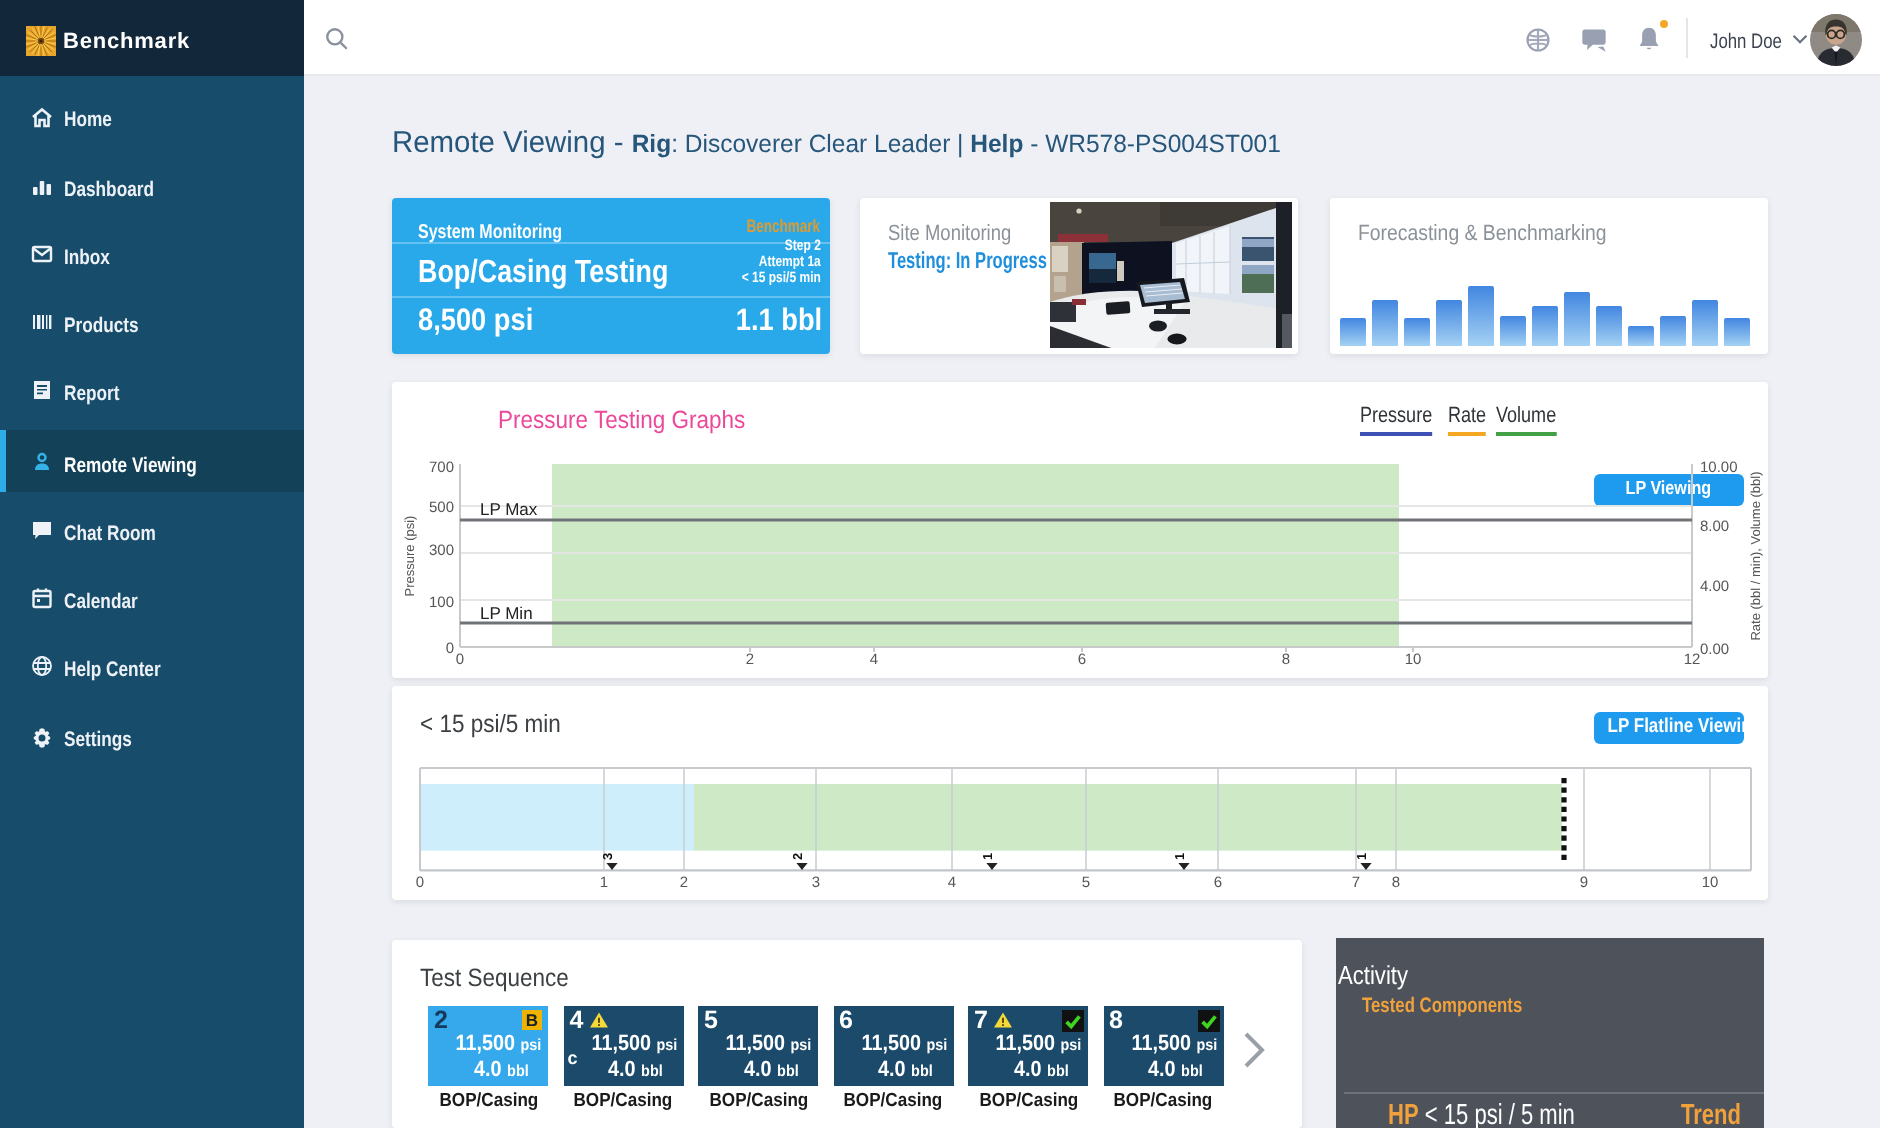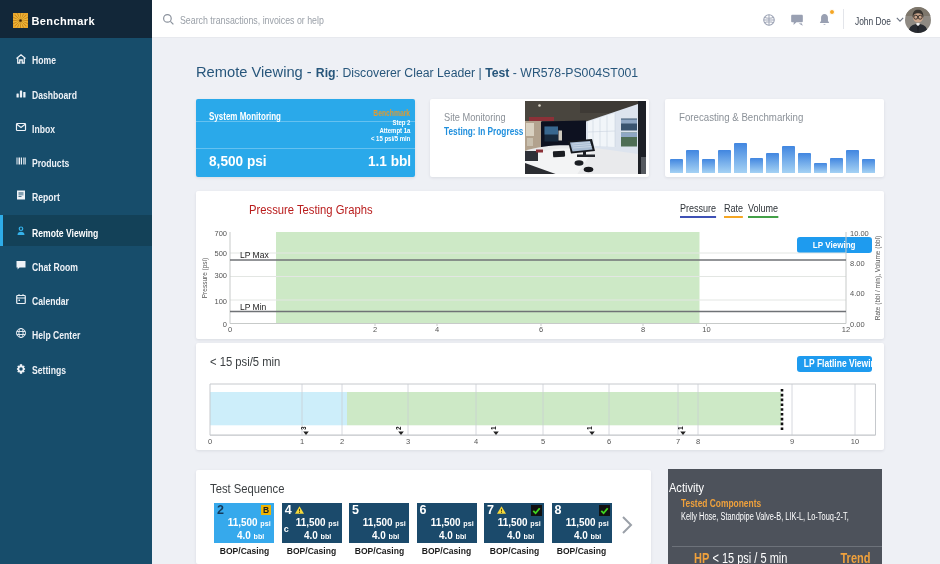--- a/index.html
+++ b/index.html
@@ -36,21 +36,21 @@
 #c1-bbl{right:4px;top:52.5px;font-size:15.5px;font-weight:bold;}
 .c1div{position:absolute;left:0;width:219px;height:1px;background:rgba(255,255,255,0.28);}
 #card2{left:430px;top:99px;width:219px;height:78px;}
 #c2-t1{left:14px;top:12px;font-size:11px;color:#8b9198;}
 #c2-t2{left:14px;top:26px;font-size:11.5px;font-weight:bold;color:#1f8fdd;}
 #card3{left:665px;top:99px;width:219px;height:78px;}
 #c3-t1{left:14px;top:12px;font-size:11px;color:#8b9198;}
 .bar{position:absolute;bottom:4px;width:13px;background:linear-gradient(#4186e0,#a5d2f4);border-radius:1px 1px 0 0;}
 
 #chartcard1{left:196px;top:191px;width:688px;height:148px;}
-#cc1-title{left:14px;top:12px;font-size:12.5px;color:#b91c1c;padding-left:39px;}
+#cc1-title{left:14px;top:12px;font-size:12.5px;color:#ec4899;padding-left:39px;}
 .legend{top:10.5px;font-size:11px;color:#2e3338;padding-bottom:2px;transform:scaleX(0.82);transform-origin:0 0;white-space:nowrap;}
 #lg-p{left:484px;border-bottom:2px solid #3f51b5;}
 #lg-r{left:527.5px;border-bottom:2px solid #f5a623;}
 #lg-v{left:551.5px;border-bottom:2px solid #43a047;}
 .bluebtn{background:#1e9bef;color:#fff;font-weight:bold;text-align:center;border-radius:3px;}
 #btn1{left:601px;top:10.5px;width:75px;height:16px;font-size:9.5px;line-height:16px;margin-top:35px;}
 #chartcard2{left:196px;top:343px;width:688px;height:107px;}
 #cc2-title{left:14px;top:12px;font-size:12.5px;color:#3c4043;}
 #btn2{left:601px;top:12.5px;width:75px;height:16px;font-size:10px;line-height:16px;}
 
@@ -194,21 +194,20 @@
           <path d="M12 2.2 L14.4 3 L15 5.8 L17.8 5.2 L19.4 7.2 L17.8 9.6 L20.2 11 L20.2 13 L17.8 14.4 L19.4 16.8 L17.8 18.8 L15 18.2 L14.4 21 L12 21.8 L9.6 21 L9 18.2 L6.2 18.8 L4.6 16.8 L6.2 14.4 L3.8 13 L3.8 11 L6.2 9.6 L4.6 7.2 L6.2 5.2 L9 5.8 L9.6 3 Z M12 8.5 A3.5 3.5 0 1 0 12 15.5 A3.5 3.5 0 1 0 12 8.5 Z" fill-rule="evenodd"></path>
         </svg>
         <span class="lb"><span class="cd" style="transform:scaleX(0.82);">Settings</span></span>
       </div>
   </div>
   <div id="topbar" class="abs"></div>
   <svg class="abs" style="left:162px;top:13px;" width="13" height="13" viewBox="0 0 24 24" fill="none" stroke="#8a919c" stroke-width="2.2">
       <circle cx="10" cy="10" r="7"></circle>
       <path d="M15.5 15.5 L21 21"></path>
     </svg>
-  <div id="searchtxt" class="abs"><span class="cd">Search transactions, invoices or help</span></div>
   <div id="topicons" class="abs">
     <svg class="abs" style="left:762px;top:13px;" width="14" height="14" viewBox="0 0 24 24" fill="none" stroke="#9aa1b3" stroke-width="1.8">
         <circle cx="12" cy="12" r="9"></circle>
         <path d="M5 7.5 C7 9.5 17 9.5 19 7.5 M5 16.5 C7 14.5 17 14.5 19 16.5 M12 3 V21" opacity="0.9"></path>
         <path d="M3 12 H21" opacity="0.9"></path>
       </svg>
     <svg class="abs" style="left:790px;top:13px;" width="14" height="14" viewBox="0 0 24 24" fill="#99a0b2">
         <path d="M4 3 H20 C21.1 3 22 3.9 22 5 V14 C22 15.1 21.1 16 20 16 H11 L6 20.5 L6.5 16 H4 C2.9 16 2 15.1 2 14 V5 C2 3.9 2.9 3 4 3 Z"></path>
         <path d="M15 18 L22 22 L20 17.5 Z"></path>
       </svg>
@@ -238,28 +237,29 @@
         <path d="M7.6 9.5 C7.6 4.5 10 2.8 13 2.8 C16 2.8 18.4 4.5 18.4 9.5 C18.4 10.5 18 10.8 17.7 10 C17.3 7.6 16.3 6.3 13 6.3 C9.7 6.3 8.7 7.6 8.3 10 C8 10.8 7.6 10.5 7.6 9.5 Z" fill="#38342f"></path>
         <g fill="none" stroke="#2e2a26" stroke-width="0.9">
             <circle cx="10.8" cy="10.2" r="2"></circle>
             <circle cx="15.2" cy="10.2" r="2"></circle>
             <path d="M12.8 10.2 L13.2 10.2"></path>
           </g>
       </g>
     </svg>
   </div>
   <div id="johndoe" class="abs"><span class="cd" style="transform:scaleX(0.8);">John Doe</span></div>
-  <div id="heading" class="abs"><span class="cd" style="transform:scaleX(0.98);"><span class="big">Remote Viewing - </span><b>Rig</b>: Discoverer Clear Leader | <b>Test</b> - WR578-PS004ST001</span></div>
+  <div id="heading" class="abs"><span class="cd" style="transform:scaleX(0.98);"><span class="big">Remote Viewing - </span><b>Rig</b>: Discoverer Clear Leader | <b>Help</b> - WR578-PS004ST001</span></div>
 
   <div id="card1" class="abs card">
     <div class="c1div" style="top:22px;"></div>
     <div class="c1div" style="top:48.5px;"></div>
     <div id="c1-t1" class="abs"><span class="cd">System Monitoring</span></div>
     <div id="c1-bench" class="abs"><span class="cdr" style="transform:scaleX(0.75);">Benchmark</span></div>
     <div id="c1-steps" class="abs"><span class="cdr">Step 2<br>Attempt 1a<br>&lt; 15 psi/5 min</span></div>
+    <div id="c1-t2" class="abs"><span class="cd" style="transform:scaleX(0.84);">Bop/Casing Testing</span></div>
     <div id="c1-psi" class="abs"><span class="cd" style="transform:scaleX(0.88);">8,500 psi</span></div>
     <div id="c1-bbl" class="abs"><span class="cdr" style="transform:scaleX(0.88);">1.1 bbl</span></div>
   </div>
   <div id="card3" class="abs card">
     <div id="c3-t1" class="abs"><span class="cd" style="transform:scaleX(0.88);">Forecasting &amp; Benchmarking</span></div>
     <div id="bars">
       <div class="bar abs" style="left:5px;height:14px;"></div>
       <div class="bar abs" style="left:21px;height:23px;"></div>
       <div class="bar abs" style="left:37px;height:14px;"></div>
       <div class="bar abs" style="left:53px;height:23px;"></div>
@@ -506,17 +506,16 @@
       <div class="tlabel abs" style="left:355.5px;"><span class="cdc" style="transform:scaleX(0.9);">BOP/Casing</span></div>
       <svg class="abs" style="left:425px;top:45px;" width="12" height="20" viewBox="0 0 12 20" fill="none" stroke="#9aa0a8" stroke-width="2">
           <path d="M2 2 L10 10 L2 18"></path>
         </svg>
     </div>
   </div>
 
   <div id="activity" class="abs">
     <div id="act-title" class="abs"><span class="cd" style="transform:scaleX(0.85);">Activity</span></div>
     <div id="act-sub" class="abs"><span class="cd">Tested Components</span></div>
-    <div id="act-l1" class="abs"><span class="cd" style="transform:scaleX(0.74);">Kelly Hose, Standpipe Valve-B, LIK-L, Lo-Touq-2-T,</span></div>
     <div id="act-div" class="abs"></div>
     <div id="act-bot" class="abs"><span class="cd" style="transform:scaleX(0.76);"><span style="color:#f0a13c;font-weight:bold;">HP</span> &lt; 15 psi / 5 min</span><span class="cdr" style="float:right;color:#f0a13c;font-weight:bold;transform:scaleX(0.76);">Trend</span></div>
   </div>
 </div>
 
 </body></html>

